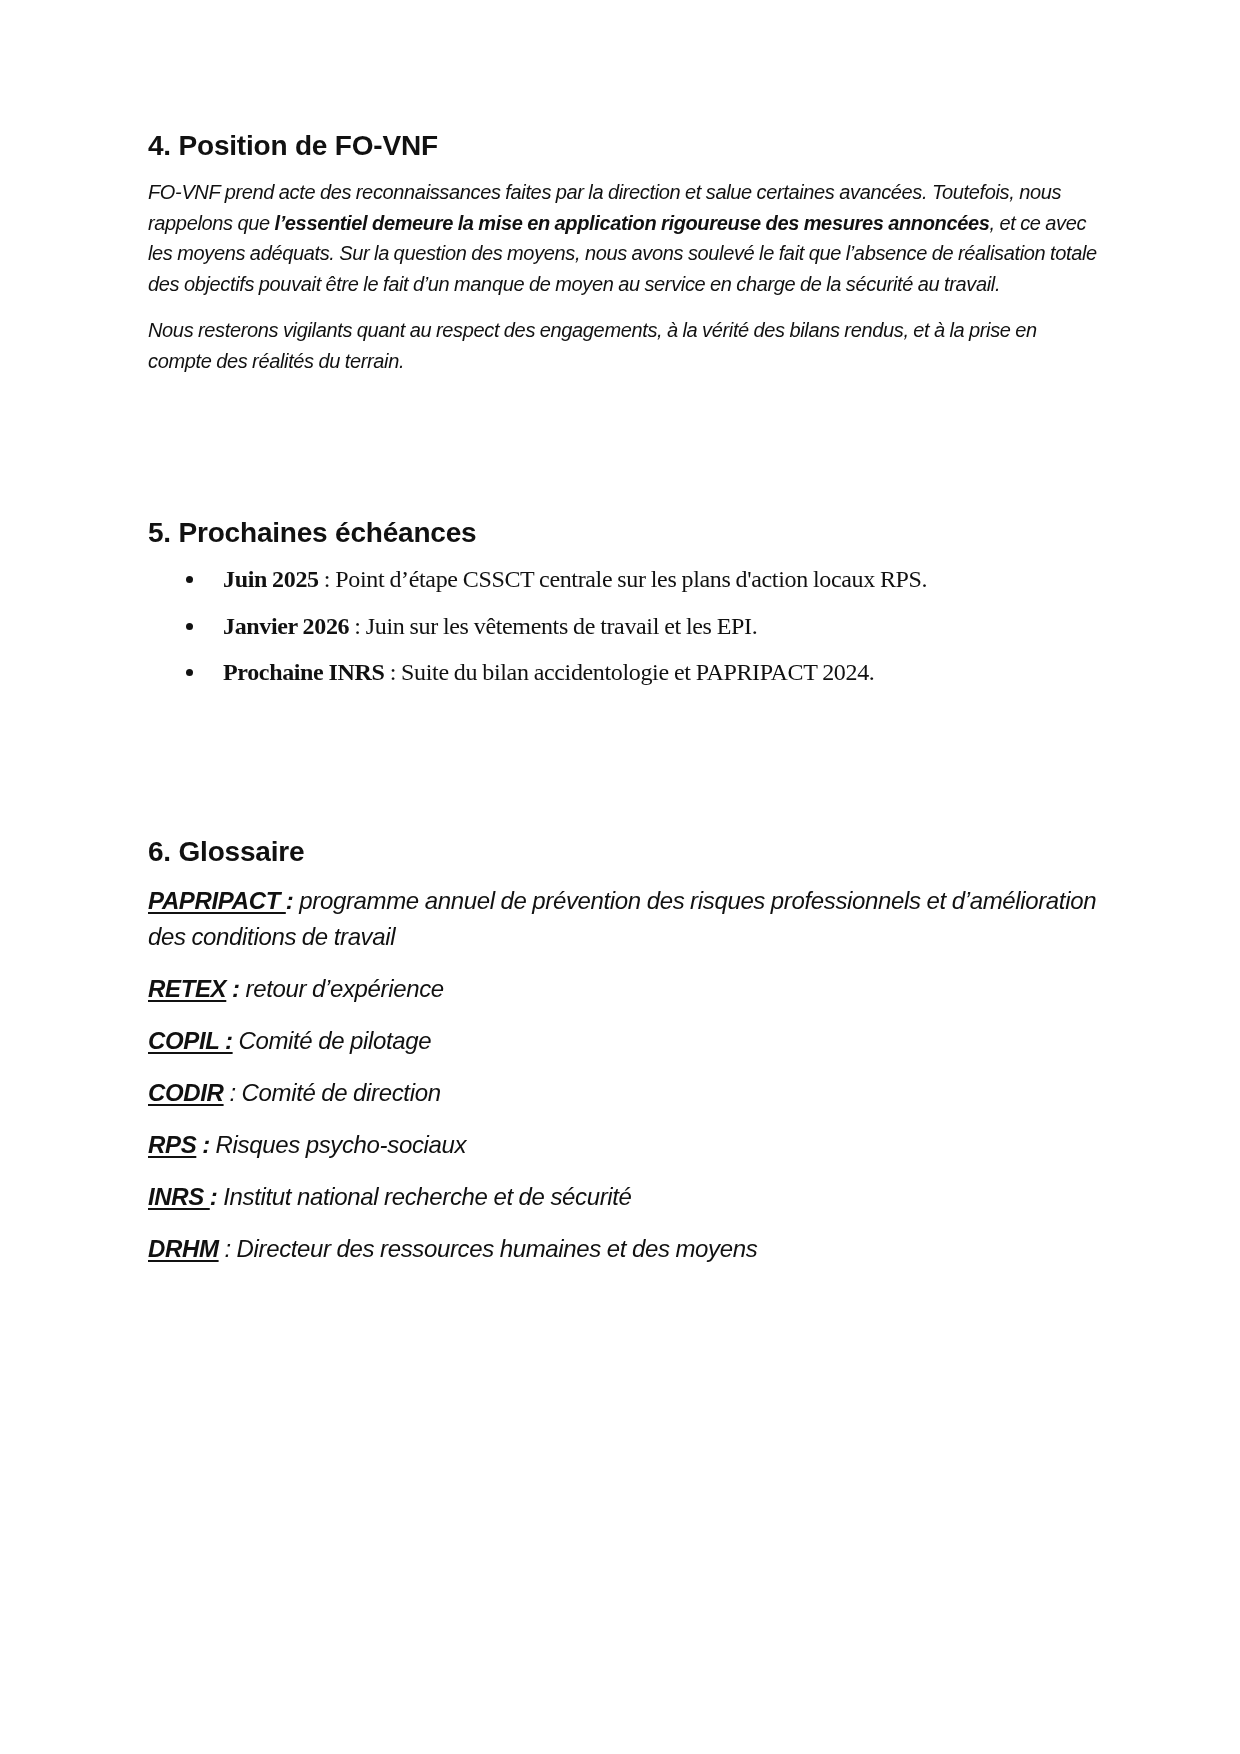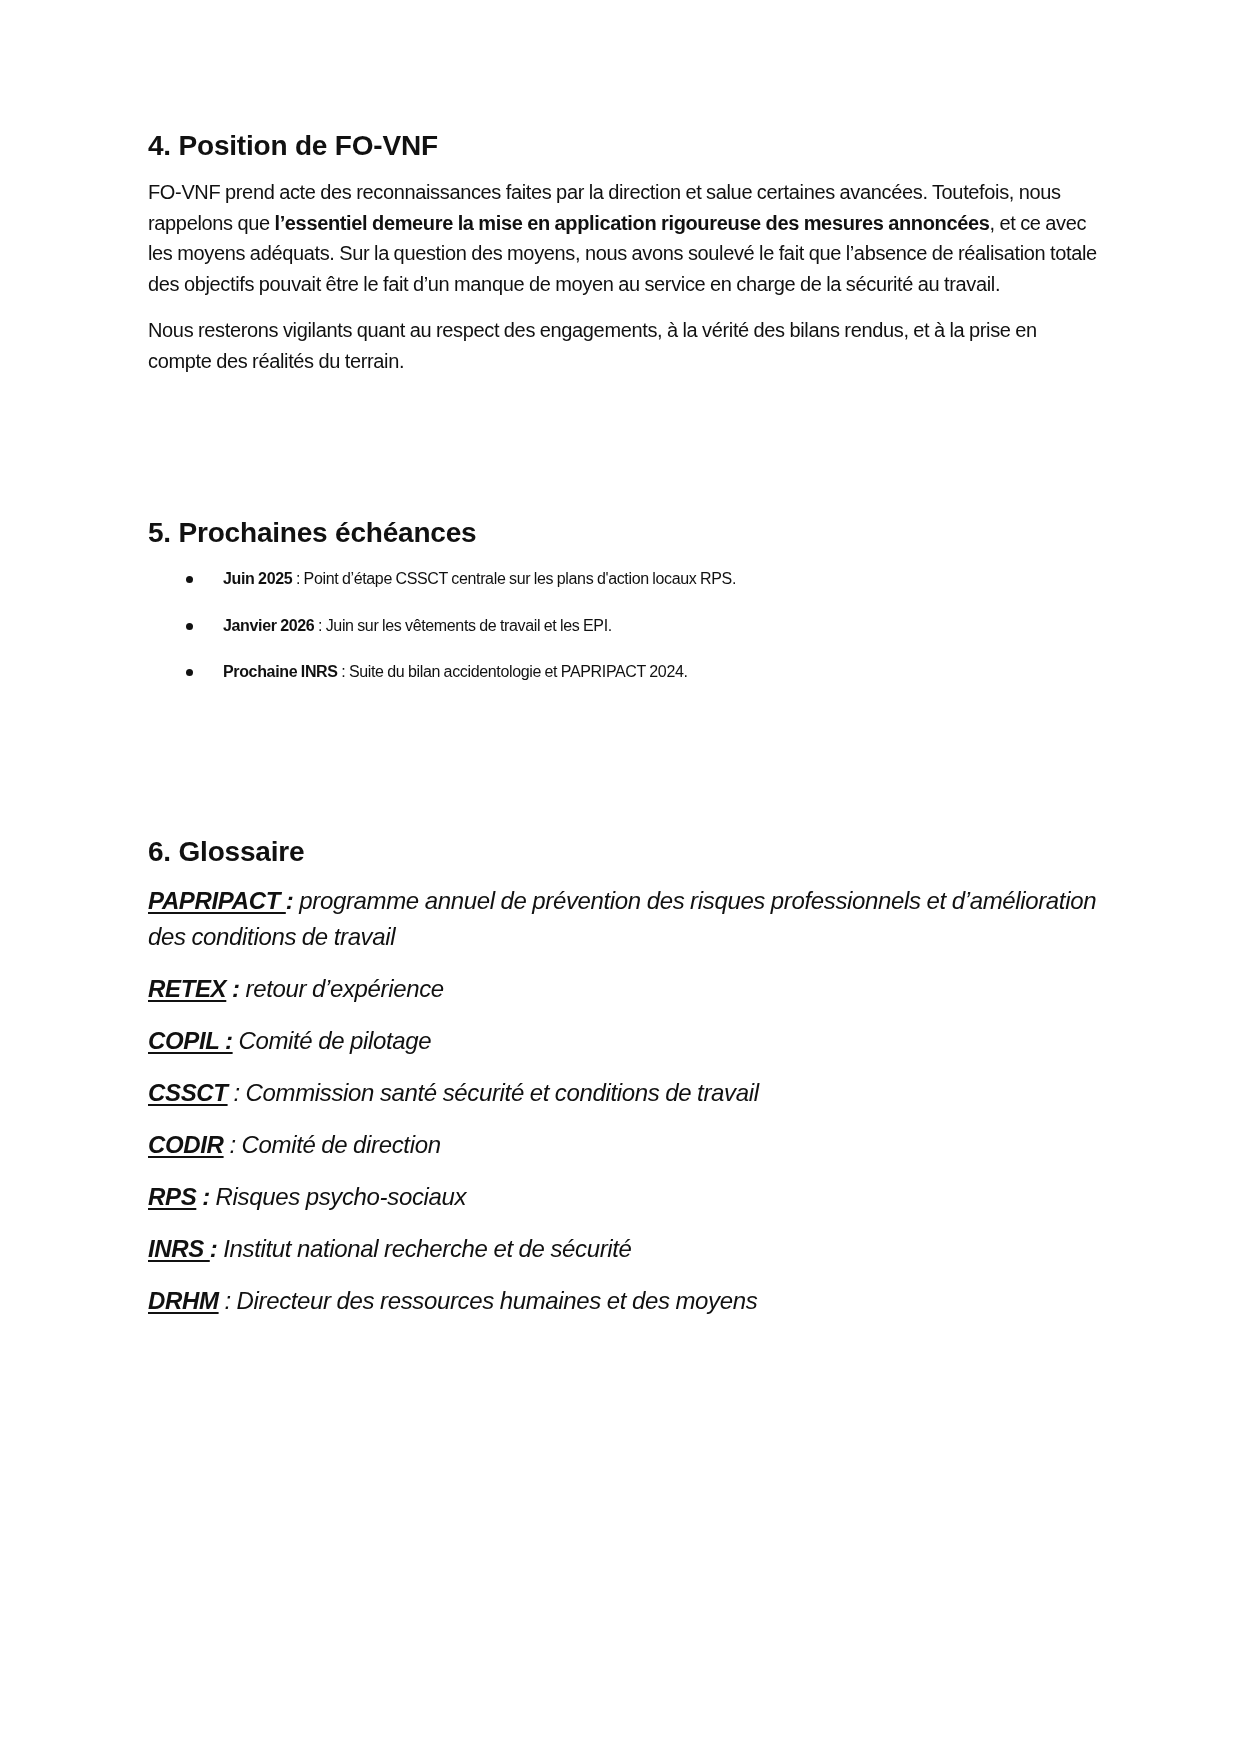--- a/index.html
+++ b/index.html
@@ -34,34 +34,35 @@
       letter-spacing: -0.2px;
     }
     p {
       font-size: 20px;
       line-height: 30.5px;
       margin: 0;
       letter-spacing: -0.35px;
       word-spacing: -0.5px;
     }
     b { font-weight: bold; }
-    .gap-p { margin-top: 16px; }
+    .gap-p { margin-top: 16px; font-style: italic; }
     ul.deadlines {
       list-style: none;
       padding: 0;
       margin: 0;
     }
     ul.deadlines li {
       position: relative;
       padding-left: 75px;
-      font-size: 16px;
+      font-size: 24px;
       line-height: 30.5px;
       letter-spacing: -0.35px;
       word-spacing: -0.5px;
       margin-top: 16px;
+      font-family: Liberation Serif, serif;
     }
     ul.deadlines li:first-child { margin-top: 0; }
     ul.deadlines li .bullet {
       position: absolute;
       left: 38px;
       top: 12px;
       width: 7px;
       height: 7px;
       border-radius: 50%;
       background: #111111;
@@ -101,21 +102,20 @@
       <li><span class="bullet"></span><b>Prochaine INRS</b><span> : Suite du bilan accidentologie et PAPRIPACT 2024.</span></li>
     </ul>
   </div>
 
   <div class="section" style="top:837px;">
     <h2>6. Glossaire</h2>
     <div style="margin-top:16px;">
       <div class="gloss-entry"><span class="term">PAPRIPACT </span><span class="sep-bold">:</span><span> programme annuel de prévention des risques professionnels et d’amélioration des conditions de travail</span></div>
       <div class="gloss-entry"><span class="term">RETEX</span><span class="sep-bold"> :</span><span> retour d’expérience</span></div>
       <div class="gloss-entry"><span class="term">COPIL :</span><span class="sep-bold"></span><span> Comité de pilotage</span></div>
-      <div class="gloss-entry"><span class="term">CSSCT</span><span> :</span><span> Commission santé sécurité et conditions de travail</span></div>
       <div class="gloss-entry"><span class="term">CODIR</span><span> :</span><span> Comité de direction</span></div>
       <div class="gloss-entry"><span class="term">RPS</span><span class="sep-bold"> :</span><span> Risques psycho-sociaux</span></div>
       <div class="gloss-entry"><span class="term">INRS </span><span class="sep-bold">:</span><span> Institut national recherche et de sécurité</span></div>
       <div class="gloss-entry"><span class="term">DRHM</span><span> :</span><span> Directeur des ressources humaines et des moyens</span></div>
     </div>
   </div>
 
 </div>
 
 </body></html>

